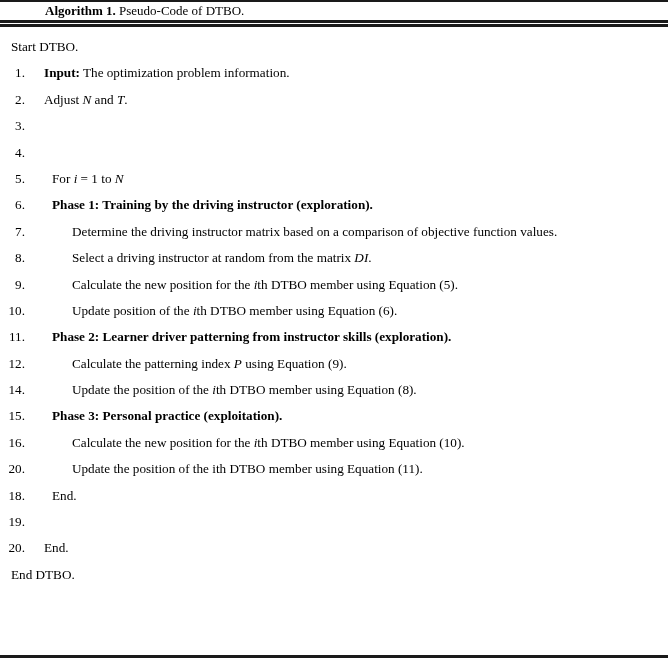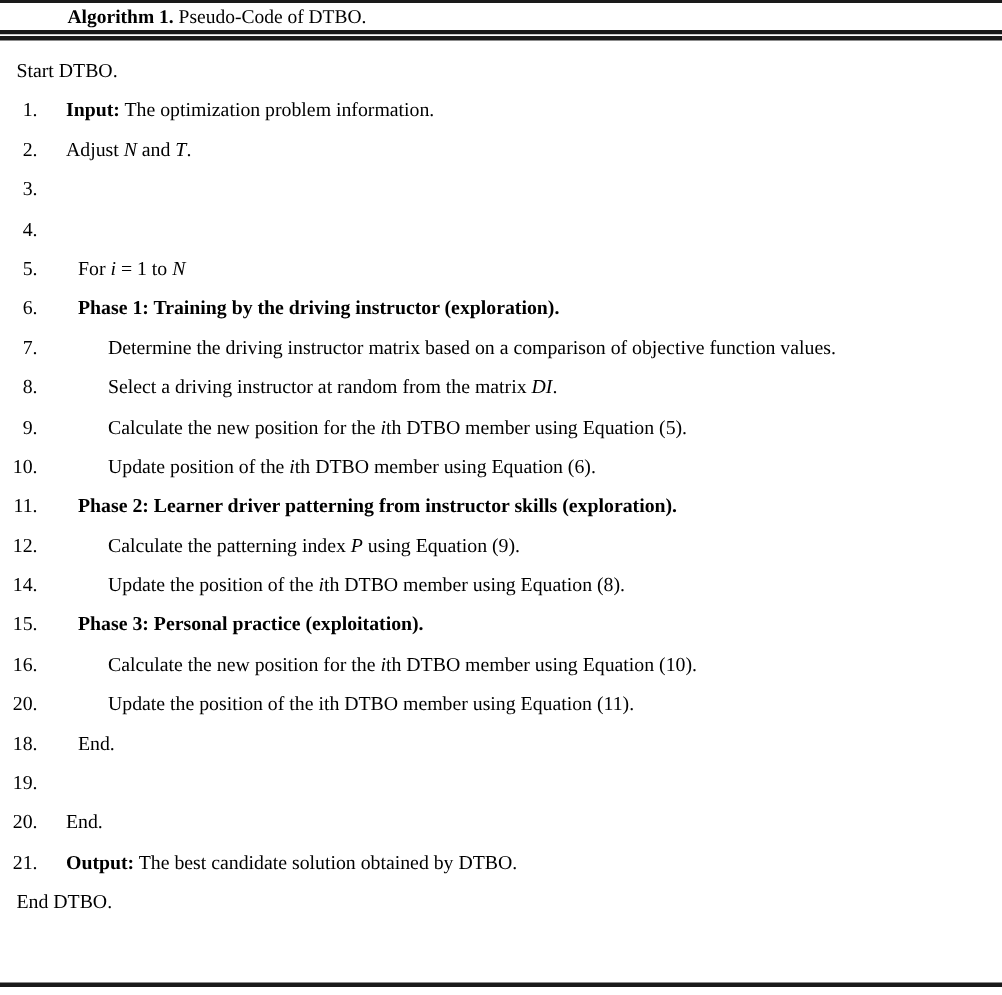--- a/index.html
+++ b/index.html
@@ -121,21 +121,20 @@
         <div class="algo-line ind-2"><span class="num">10.</span><span class="txt">Update position of the <i>i</i>th DTBO member using Equation (6).</span></div>
         <div class="algo-line ind-1"><span class="num">11.</span><span class="txt"><span class="b">Phase 2: Learner driver patterning from instructor skills (exploration).</span></span></div>
         <div class="algo-line ind-2"><span class="num">12.</span><span class="txt">Calculate the patterning index <i>P</i> using Equation (9).</span></div>
         <div class="algo-line ind-2"><span class="num">14.</span><span class="txt">Update the position of the <i>i</i>th DTBO member using Equation (8).</span></div>
         <div class="algo-line ind-1"><span class="num">15.</span><span class="txt"><span class="b">Phase 3: Personal practice (exploitation).</span></span></div>
         <div class="algo-line ind-2"><span class="num">16.</span><span class="txt">Calculate the new position for the <i>i</i>th DTBO member using Equation (10).</span></div>
         <div class="algo-line ind-2"><span class="num">20.</span><span class="txt">Update the position of the ith DTBO member using Equation (11).</span></div>
         <div class="algo-line ind-1"><span class="num">18.</span><span class="txt">End.</span></div>
         <div class="algo-line ind-1"><span class="num">19.</span></div>
         <div class="algo-line ind-0"><span class="num">20.</span><span class="txt">End.</span></div>
-        <div class="algo-line ind-0"><span class="num">21.</span><span class="txt"><span class="b">Output:</span><span> The best candidate solution obtained by DTBO.</span></span></div>
       </div>
 
     <div class="algo-line plain-line">End DTBO.</div>
 
   </div>
 
   <div class="rule-bottom"></div>
 </div>
 
 </body></html>

